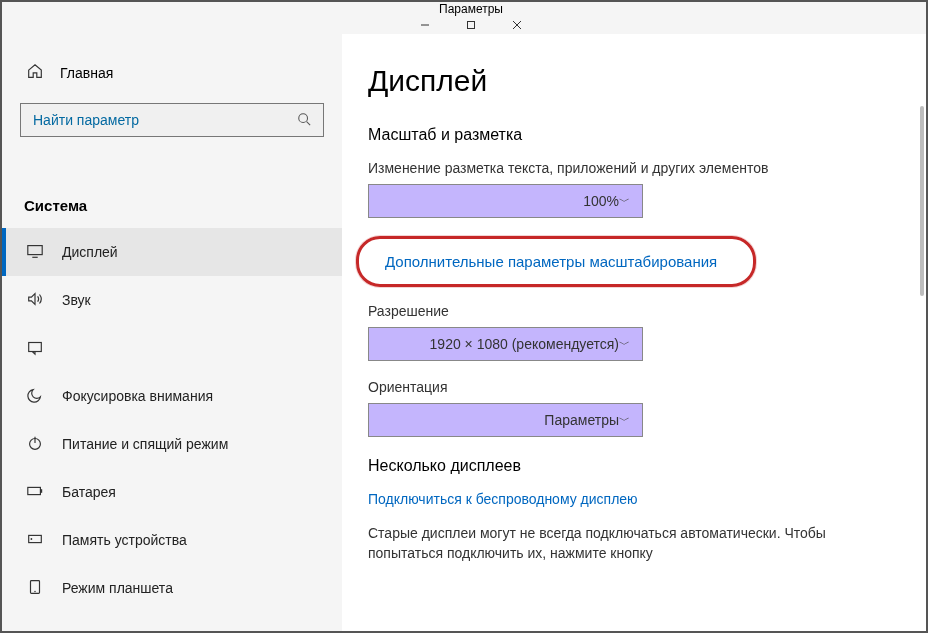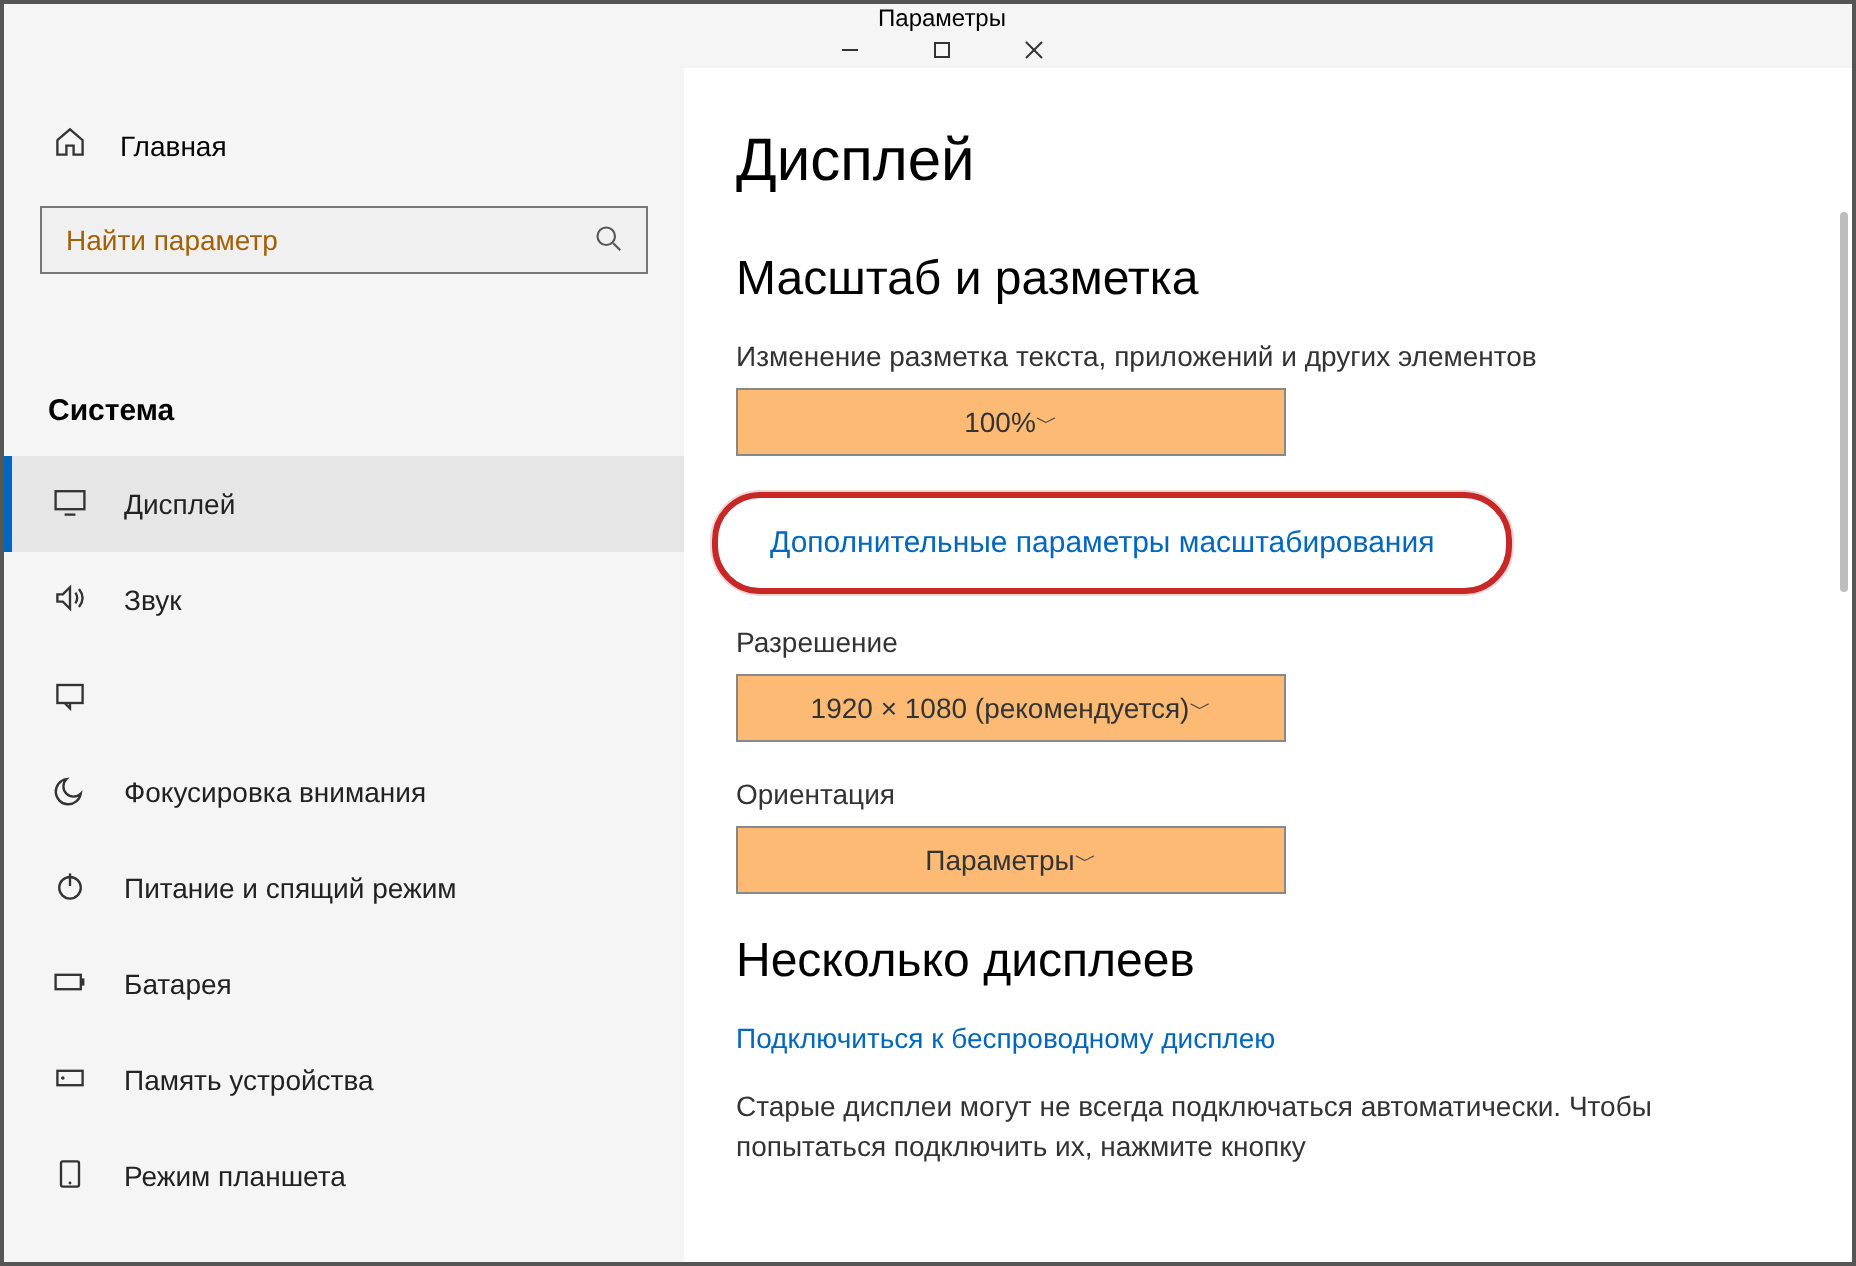--- a/index.html
+++ b/index.html
@@ -68,21 +68,21 @@
   .home-row svg { width: 18px; height: 18px; }
   .search-box {
     margin: 10px 18px 18px 18px;
     border: 1px solid #777;
     background: #f0f0f0;
     height: 34px;
     display: flex;
     align-items: center;
     justify-content: space-between;
     padding: 0 12px;
-    color: #a16207;
+    color: #0369a1;
     font-size: 14px;
   }
   .section-label {
     padding: 6px 18px 14px 22px;
     font-weight: 600;
     font-size: 15px;
     margin-top: 36px;
   }
   .nav-list { display: flex; flex-direction: column; flex:1; overflow:hidden; }
   .nav-item {
@@ -112,36 +112,36 @@
     overflow: hidden;
     position: relative;
   }
   .content h1 {
     font-weight: 400;
     font-size: 30px;
     margin-bottom: 28px;
   }
   .content h2 {
     font-weight: 400;
-    font-size: 24px;
+    font-size: 16px;
     margin-bottom: 16px;
   }
   .setting-label {
     font-size: 14px;
     color: #333;
     margin-bottom: 8px;
   }
   .combo {
     width: 275px;
     height: 34px;
     border: 1px solid #888;
-    background: #fdba74;
-    display: flex;
-    align-items: center;
-    justify-content: center;
+    background: #c4b5fd;
+    display: flex;
+    align-items: center;
+    justify-content: flex-end;
     padding: 0 12px;
     font-size: 14px;
     color: #333;
     margin-bottom: 18px;
   }
   .link {
     color: #0067c0;
     font-size: 15px;
     display: inline-block;
   }

